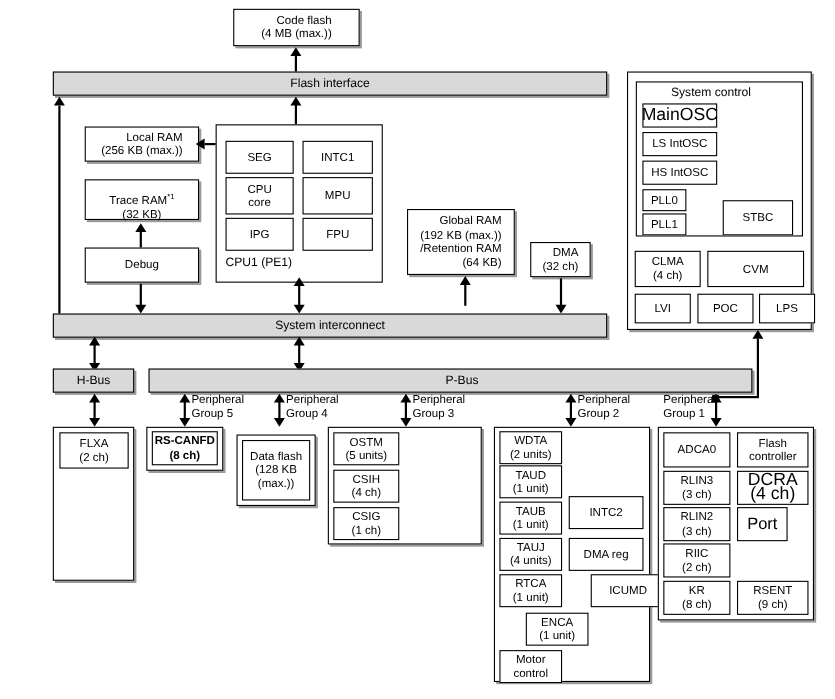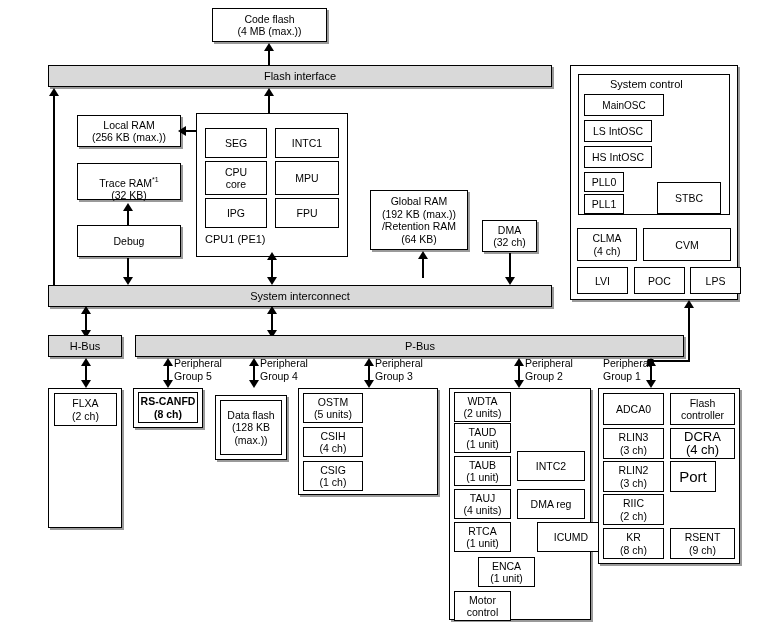--- a/index.html
+++ b/index.html
@@ -24,21 +24,21 @@
     display:flex;
     flex-direction:column;
     align-items:center;
     justify-content:center;
     text-align:center;
     font-size:10.5px;
     line-height:12.5px;
     color:#000;
     white-space:pre-line;
   }
-  .box.sh{ box-shadow:2px 2px 0 0 #9a9a9a; }
+  .box.sh{ box-shadow:2px 2px 0 0 #9a9a9a;text-align:right; }
   .bar{
     position:absolute;
     box-sizing:border-box;
     border:1px solid #000;
     background:#d9d9d9;
     display:flex;
     align-items:center;
     justify-content:center;
     font-size:11px;
     color:#000;
@@ -191,21 +191,21 @@
   <div class="box sh" style="left:482px;top:220px;width:55px;height:32px;">DMA
 (32 ch)</div>
   <div class="vline" style="left:509px;top:253px;height:26px;"></div>
   <div class="arrow-down" style="left:505px;top:277px;"></div>
 
   <div class="group" style="left:570px;top:65px;width:168px;height:235px;"></div>
 
   <div class="sysctl-inner" style="left:578px;top:74px;width:152px;height:141px;"></div>
   <div class="sysctl-title" style="left:610px;top:78px;">System control</div>
 
-  <div class="plain" style="left:584px;top:94px;width:80px;height:22px;display:flex;align-items:center;justify-content:center;font-size:10px;">
+  <div class="plain" style="left:584px;top:94px;width:68px;height:22px;display:flex;align-items:center;justify-content:center;font-size:16px;">
     <span>MainOSC</span>
   </div>
   <div class="plain" style="left:584px;top:120px;width:68px;height:22px;display:flex;align-items:center;justify-content:center;font-size:10.5px;">
     <span>LS IntOSC</span>
   </div>
   <div class="plain" style="left:584px;top:146px;width:68px;height:22px;display:flex;align-items:center;justify-content:center;font-size:10.5px;">
     <span>HS IntOSC</span>
   </div>
   <div class="plain" style="left:584px;top:172px;width:40px;height:20px;display:flex;align-items:center;justify-content:center;font-size:10.5px;">
     <span>PLL0</span>
@@ -387,21 +387,21 @@
   </div>
   <div class="plain" style="left:603px;top:528px;width:61px;height:31px;display:flex;align-items:center;justify-content:center;text-align:center;white-space:pre-line;font-size:10.5px;line-height:12.5px;">
     <span>KR
 (8 ch)</span>
   </div>
 
   <div class="plain" style="left:670px;top:393px;width:65px;height:32px;display:flex;align-items:center;justify-content:center;text-align:center;white-space:pre-line;font-size:10.5px;line-height:12.5px;">
     <span>Flash
 controller</span>
   </div>
-  <div class="plain" style="left:670px;top:428px;width:65px;height:31px;display:flex;align-items:center;justify-content:center;text-align:center;white-space:pre-line;font-size:13px;line-height:12.5px;">
+  <div class="plain" style="left:670px;top:428px;width:65px;height:31px;display:flex;align-items:center;justify-content:center;text-align:center;white-space:pre-line;font-size:16px;line-height:12.5px;">
     <span>DCRA
 (4 ch)</span>
   </div>
   <div class="plain" style="left:670px;top:461px;width:46px;height:31px;display:flex;align-items:center;justify-content:center;font-size:15px;">
     <span>Port</span>
   </div>
   <div class="plain" style="left:670px;top:528px;width:65px;height:31px;display:flex;align-items:center;justify-content:center;text-align:center;white-space:pre-line;font-size:10.5px;line-height:12.5px;">
     <span>RSENT
 (9 ch)</span>
   </div>

